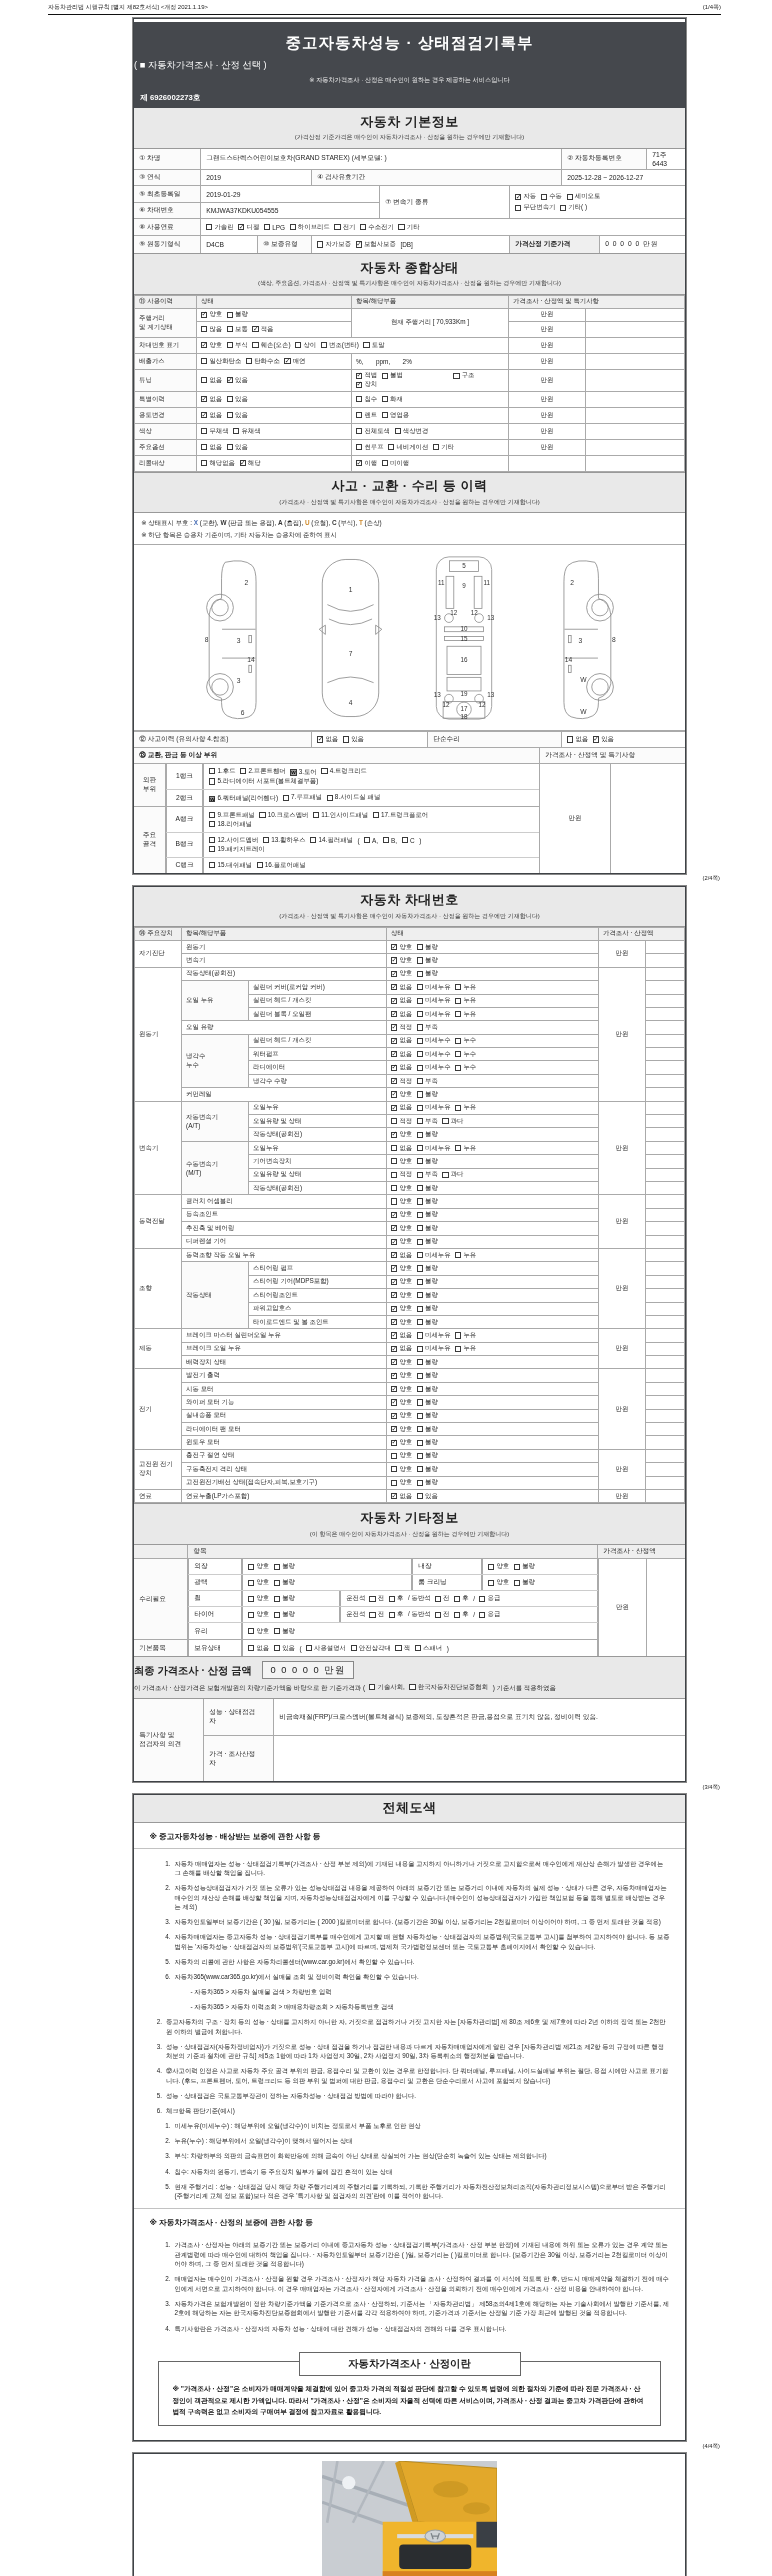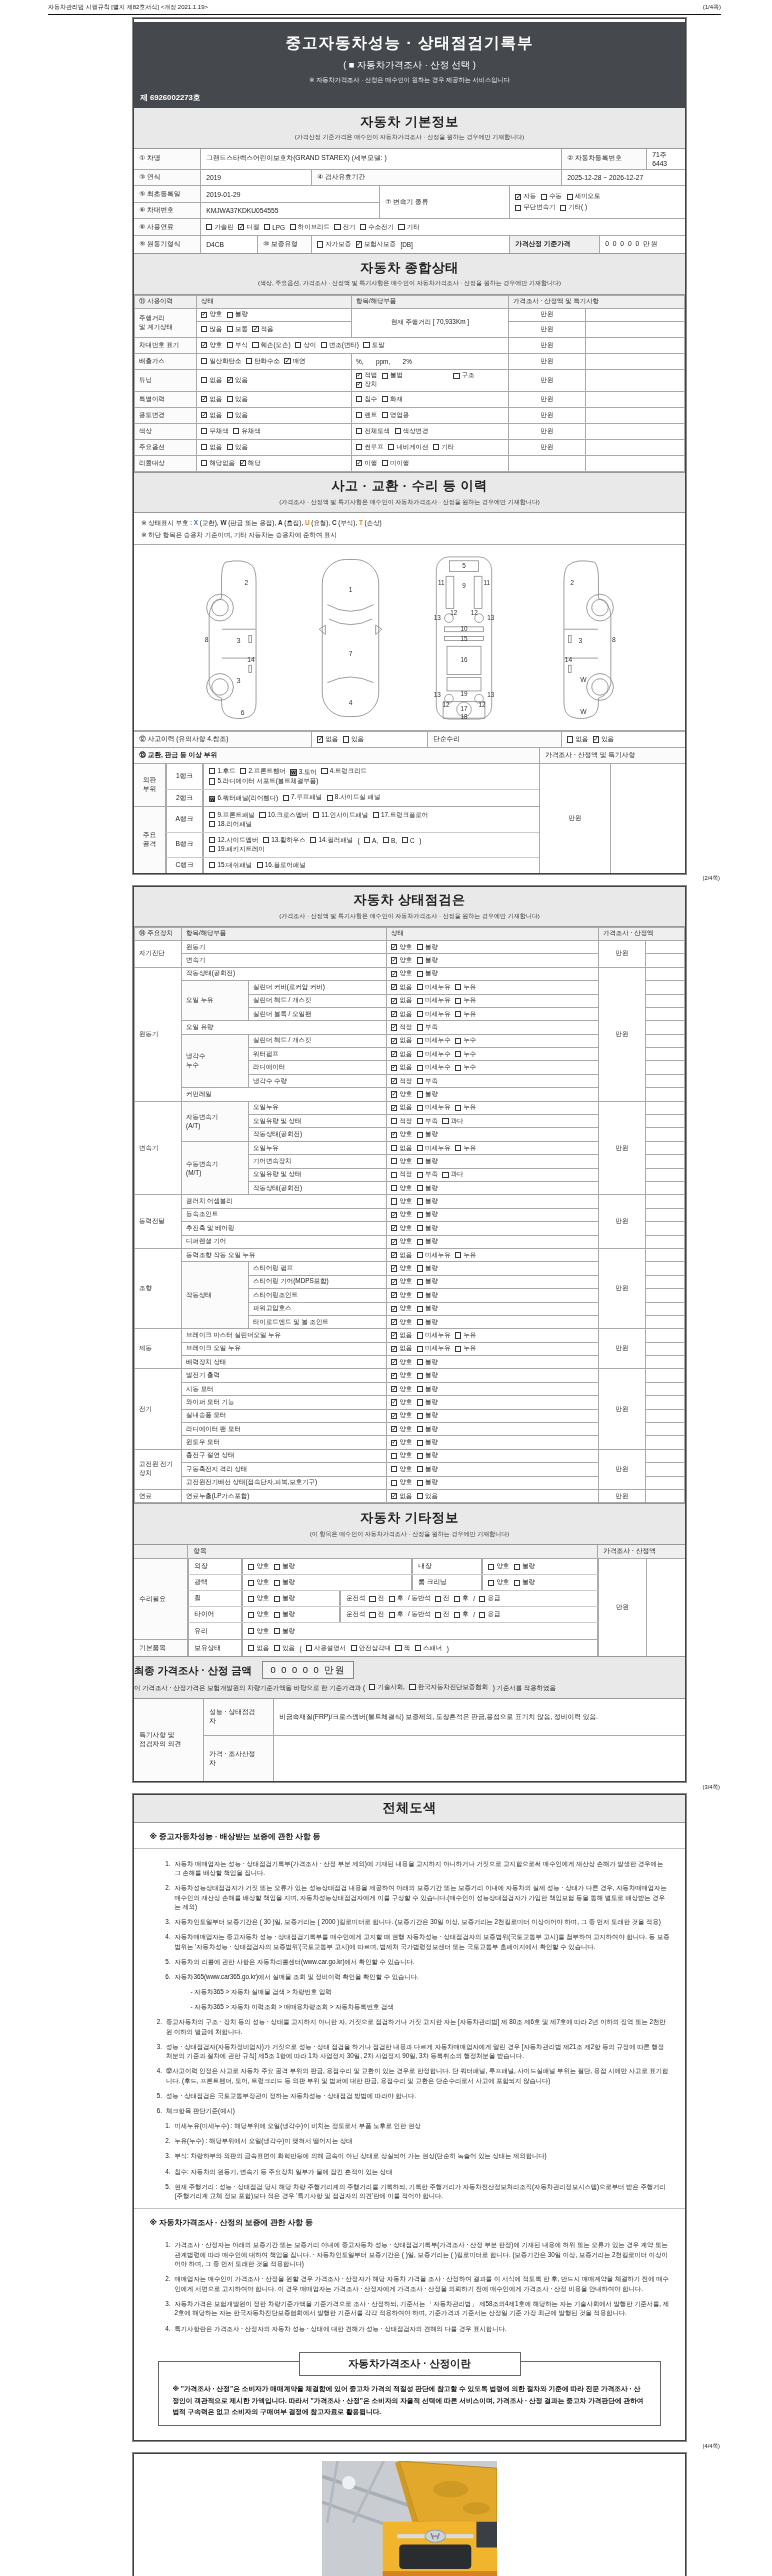--- a/index.html
+++ b/index.html
@@ -7,21 +7,21 @@
        font-family:"Liberation Sans","DejaVu Sans",sans-serif;color:#222;}
   .topstrip{display:flex;justify-content:space-between;margin:3.1px 52px 0 48px;
             font-size:6px;border-bottom:1px solid #111;padding-bottom:1.5px;}
   .markerrow{width:587px;margin-left:133px;text-align:right;font-size:5.7px;padding:1.5px 0 2.1px;}
   .pagewrap{width:553px;margin-left:133px;}
   .pageblock{border:1.5px solid #3f4347;outline:0.5px solid #888;background:#fff;}
   
   .dochdr{background:#45484d;color:#fff;padding-bottom:3.1px;}
   .dochdr .wline{height:2.6px;background:#fff;margin:1px 0 10.3px;}
   .doctitle{text-align:center;font-size:15.5px;font-weight:bold;letter-spacing:1px;}
-  .docsub{text-align:center;font-size:9.3px;margin-top:5.2px;}
+  .docsub{font-size:9.3px;margin-top:5.2px;}
   .docnote{text-align:center;font-size:6.2px;margin-top:4.1px;color:#eee;}
   .docno{font-size:7.7px;font-weight:bold;text-align:left;padding:8.2px 6.2px 2.1px;}
   
   .secband{background:#e9e9e9;border-bottom:0.5px solid #999;text-align:center;padding:4.6px 0 5.2px;}
   .secband .st{font-size:13px;font-weight:bold;letter-spacing:0.5px;}
   .secband .ss{font-size:6px;margin-top:2.6px;color:#333;}
   
   .frow{display:flex;border-bottom:0.5px solid #aaa;min-height:16.5px;}
   .fcol{display:flex;flex-direction:column;}
   .fcell{border-right:0.5px solid #aaa;padding:2.1px 5.2px;font-size:6.7px;display:flex;align-items:center;}
@@ -642,21 +642,21 @@
       </div>
 
 </div>
 </div>
 <div class="markerrow">(2/4쪽)</div>
 
 <div class="pagewrap">
 <div class="pageblock">
 
   <div class="secband">
-    <div class="st">자동차 상태점검은</div>
+    <div class="st">자동차 차대번호</div>
     <div class="ss">(가격조사 · 산정액 및 특기사항은 매수인이 자동차가격조사 · 산정을 원하는 경우에만 기재합니다)</div>
   </div>
   <table id="detail-table">
     <colgroup>
           <col style="width:47px">
           <col style="width:67px">
           <col style="width:138px">
           <col>
           <col style="width:47px">
           <col style="width:39px">

